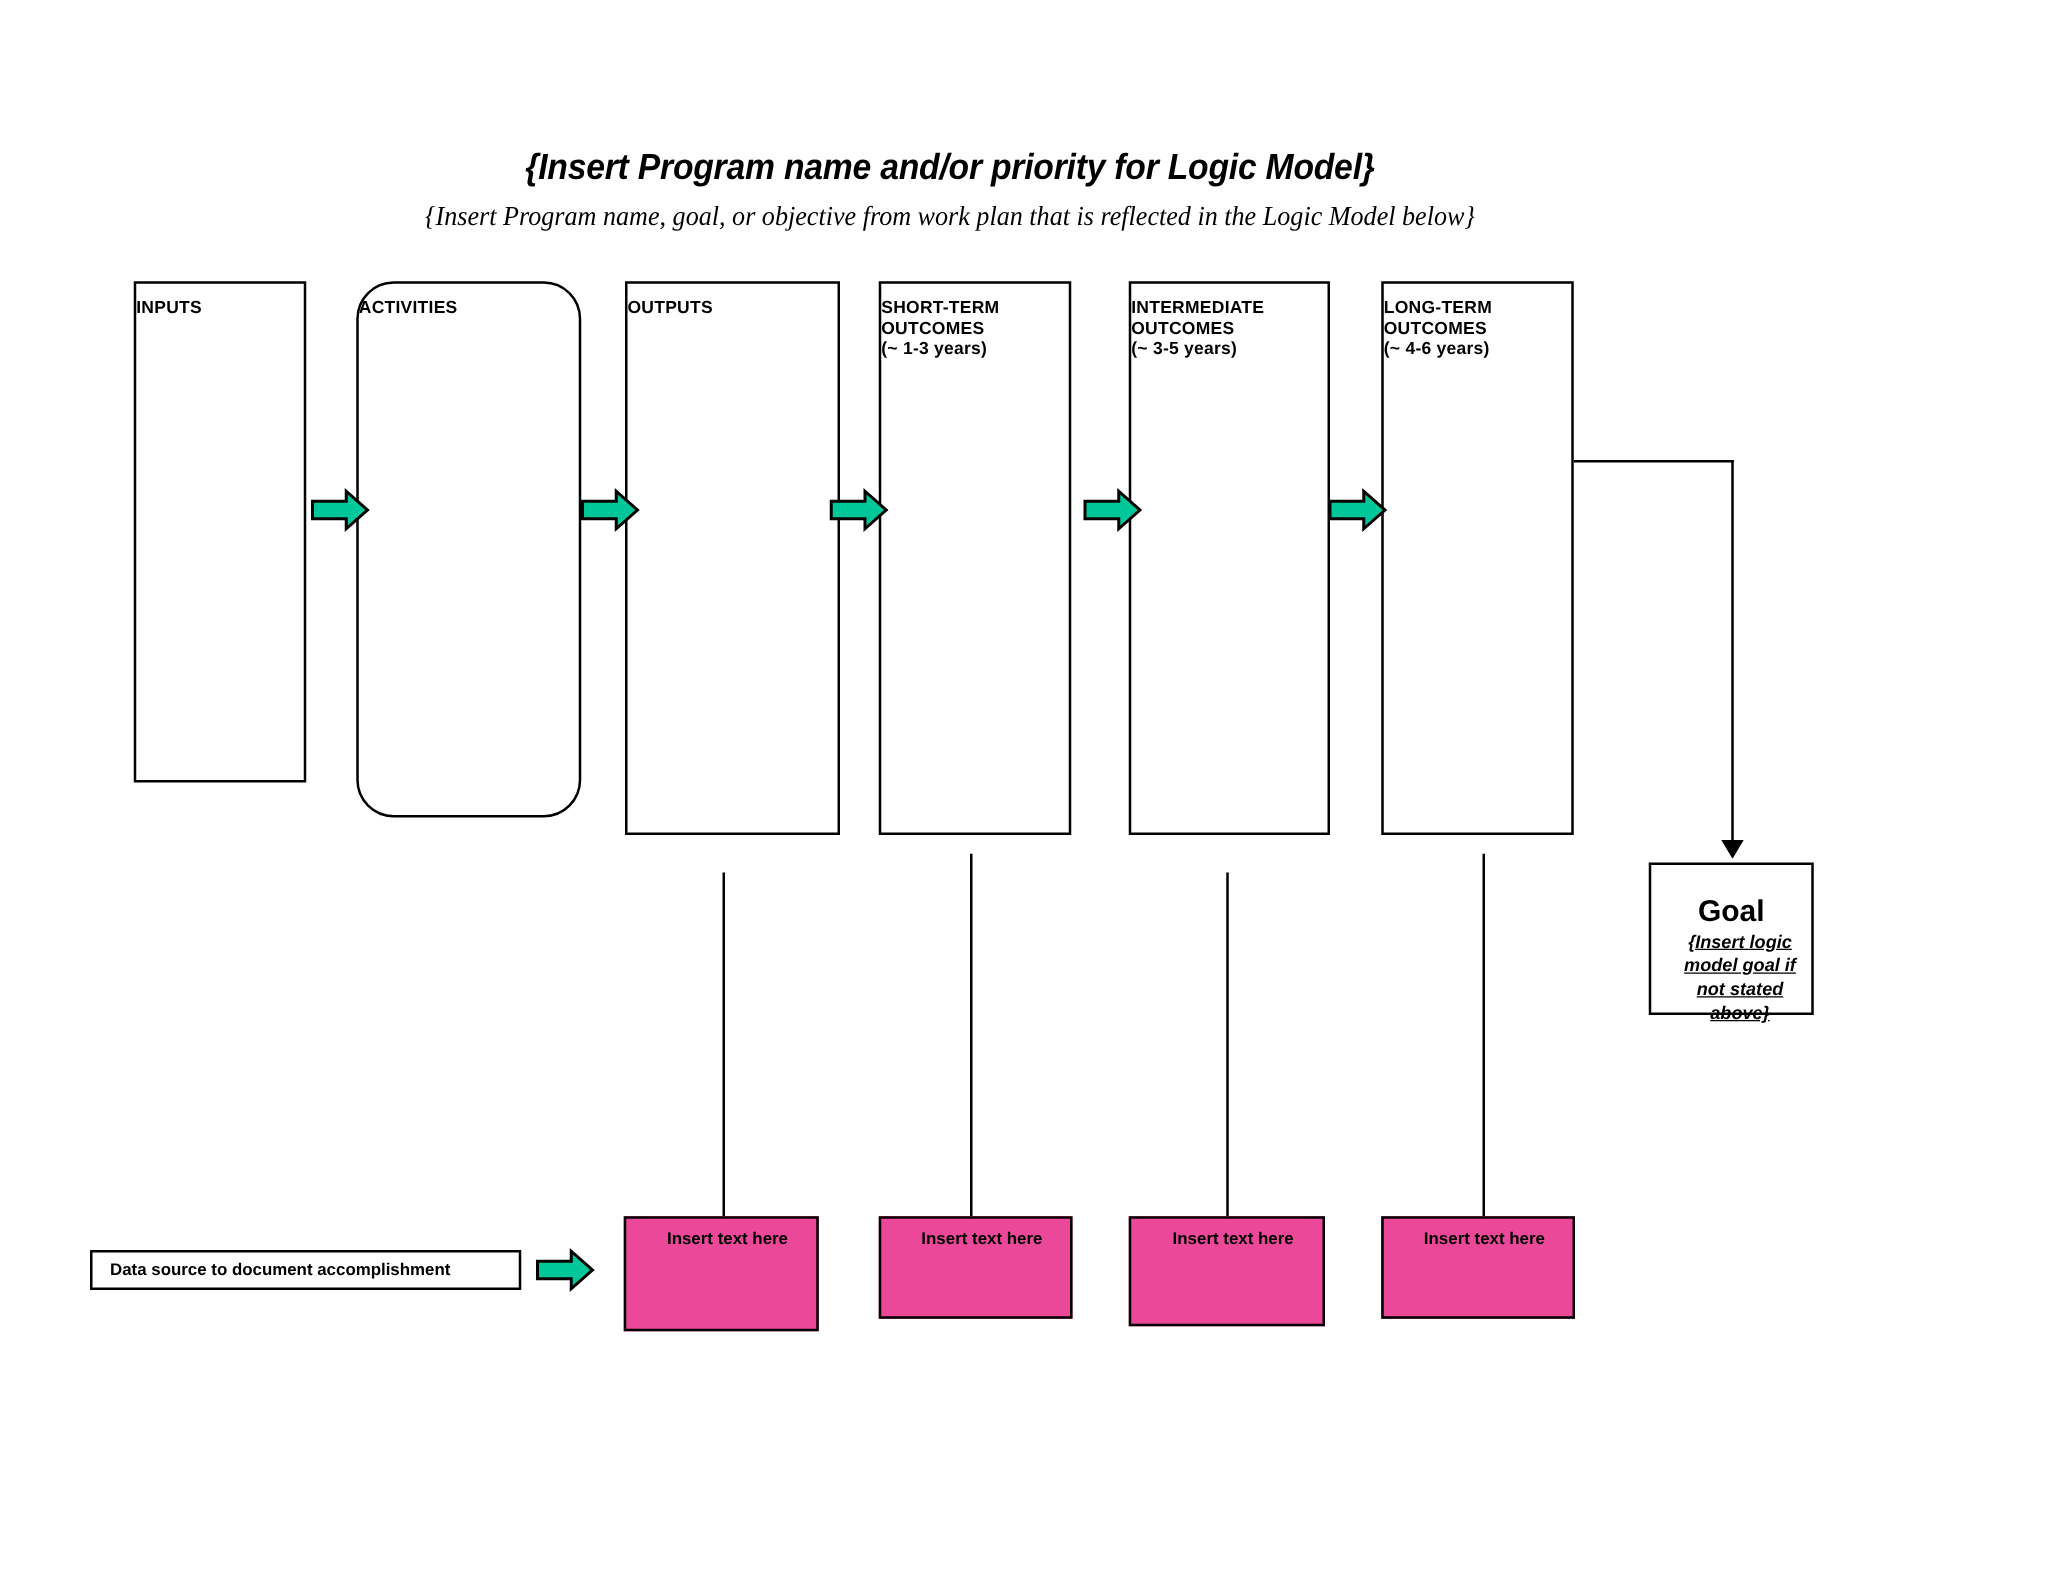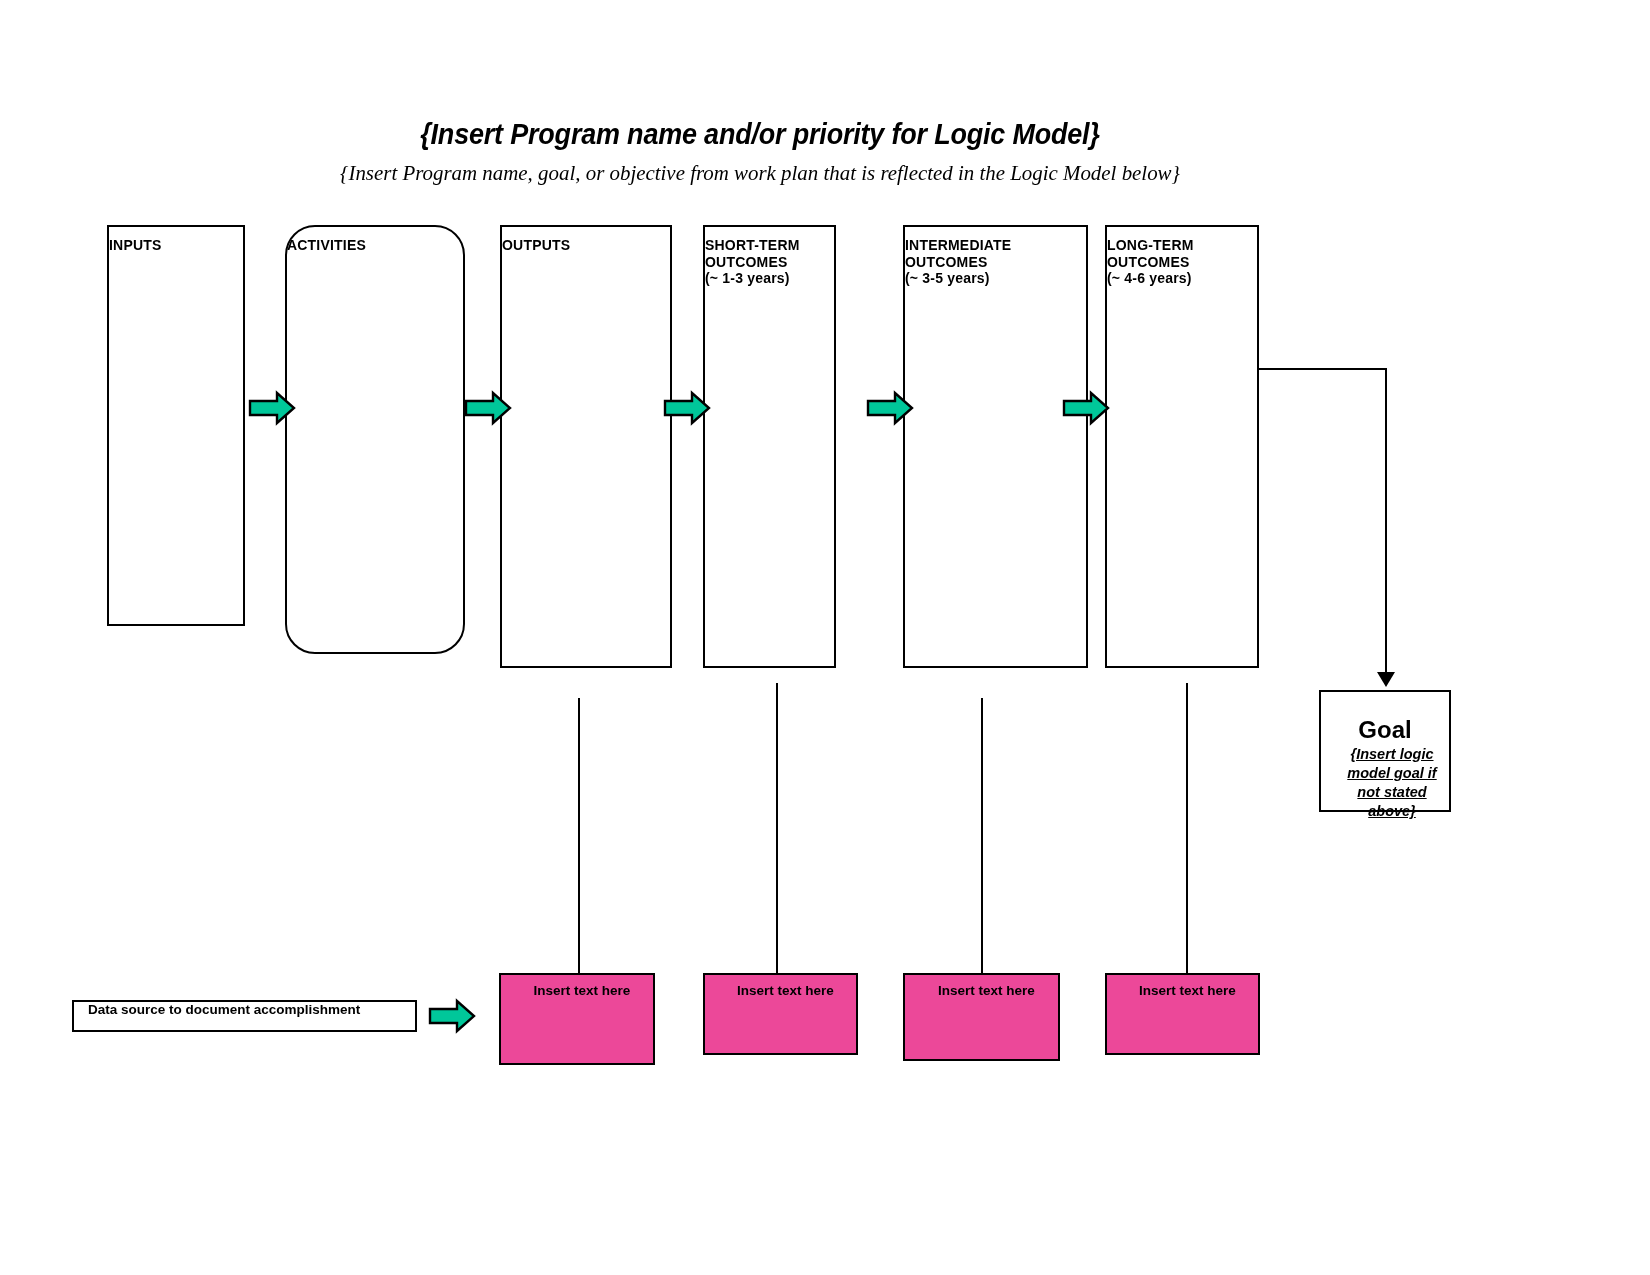--- a/index.html
+++ b/index.html
@@ -86,21 +86,21 @@
     line-height: 16px;
   }
 
   
   .ds-box {
     position: absolute;
     border: 2px solid #000000;
     background: #ffffff;
     box-sizing: border-box;
     display: flex;
-    align-items: flex-start;
+    align-items: center;
   }
   .ds-text {
     font-size: 13.5px;
     font-weight: bold;
     padding-left: 14px;
     line-height: 16px;
   }
 
   
   .goal-box {
@@ -170,29 +170,29 @@
       <span class="ln">ACTIVITIES</span>
     </div>
   </div>
 
   <div class="box col-box" style="left:500px; top:225px; width:172px; height:443px;">
     <div class="col-head">
       <span class="ln">OUTPUTS</span>
     </div>
   </div>
 
-  <div class="box col-box" style="left:703px; top:225px; width:133px; height:443px;">
+  <div class="box col-box" style="left:703px; top:225px; width:154px; height:443px;">
     <div class="col-head">
       <span class="ln">SHORT-TERM</span>
       <span class="ln">OUTCOMES</span>
       <span class="ln">(~ 1-3 years)</span>
     </div>
   </div>
 
-  <div class="box col-box" style="left:903px; top:225px; width:185px; height:443px;">
+  <div class="box col-box" style="left:903px; top:225px; width:161px; height:443px;">
     <div class="col-head">
       <span class="ln">INTERMEDIATE</span>
       <span class="ln">OUTCOMES</span>
       <span class="ln">(~ 3-5 years)</span>
     </div>
   </div>
 
   <div class="box col-box" style="left:1105px; top:225px; width:154px; height:443px;">
     <div class="col-head">
       <span class="ln">LONG-TERM</span>

